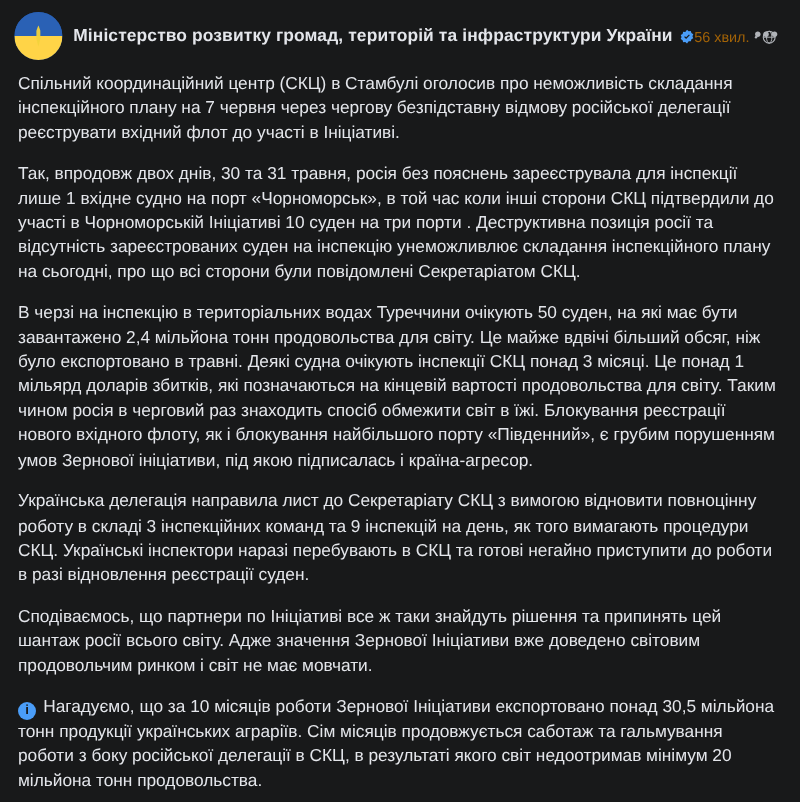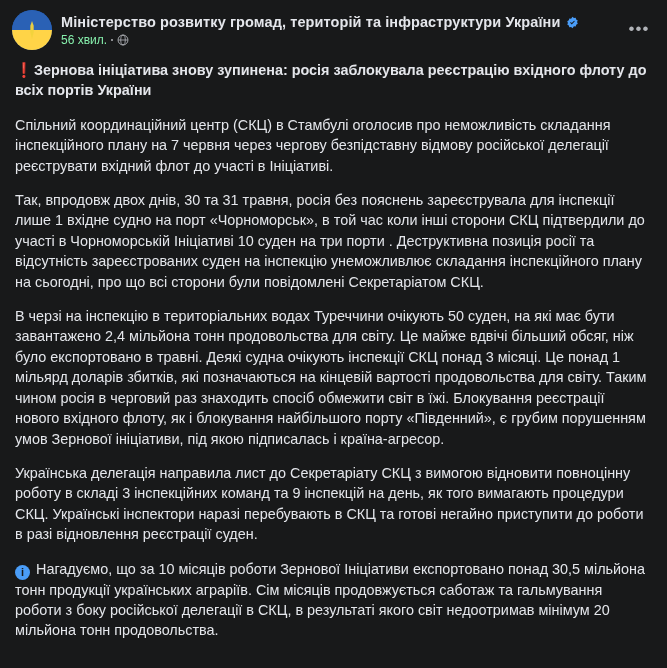--- a/index.html
+++ b/index.html
@@ -56,21 +56,21 @@
     transform: translate(-50%, -50%);
     width: 14px;
     height: 18px;
     background: #f2d33c;
     clip-path: polygon(50% 0%, 62% 26%, 62% 62%, 50% 100%, 38% 62%, 38% 26%);
     opacity: 0.95;
   }
   .header-text {
     margin-left: 9px;
     display: flex;
-    flex-direction: column;
+    flex-direction: row;
     justify-content: center;
     min-height: 40px;
   }
   .page-name-row {
     display: flex;
     align-items: center;
     gap: 5px;
   }
   .page-name {
     font-size: 14.5px;
@@ -83,21 +83,21 @@
     width: 13px;
     height: 13px;
     flex: 0 0 13px;
     display: inline-block;
   }
   .meta-row {
     display: flex;
     align-items: center;
     gap: 4px;
     margin-top: 2px;
-    color: #86efac;
+    color: #a16207;
     font-size: 12px;
     line-height: 15px;
   }
   .meta-dot {
     width: 2px;
     height: 2px;
     border-radius: 50%;
     background: #b0b3b8;
     display: inline-block;
   }
@@ -192,21 +192,21 @@
             <ellipse cx="8" cy="8" rx="3" ry="6.6" fill="none" stroke="#b0b3b8" stroke-width="1.1"></ellipse>
             <line x1="1.6" y1="8" x2="14.4" y2="8" stroke="#b0b3b8" stroke-width="1.1"></line>
           </svg>
         </span>
       </div>
     </div>
     <div class="more-btn">•••</div>
   </div>
 
   <div class="post-body">
-    <p class="lead"><span class="emoji emoji-warn">❗</span> <span>Зернова ініціатива знову зупинена: росія заблокувала реєстрацію вхідного флоту до всіх портів України</span></p>
     <p>Спільний координаційний центр (СКЦ) в Стамбулі оголосив про неможливість складання інспекційного плану на 7 червня через чергову безпідставну відмову російської делегації реєструвати вхідний флот до участі в Ініціативі.</p>
     <p>Так, впродовж двох днів, 30 та 31 травня, росія без пояснень зареєструвала для інспекції лише 1 вхідне судно на порт «Чорноморськ», в той час коли інші сторони СКЦ підтвердили до участі в Чорноморській Ініціативі 10 суден на три порти . Деструктивна позиція росії та відсутність зареєстрованих суден на інспекцію унеможливлює складання інспекційного плану на сьогодні, про що всі сторони були повідомлені Секретаріатом СКЦ.</p>
     <p>В черзі на інспекцію в територіальних водах Туреччини очікують 50 суден, на які має бути завантажено 2,4 мільйона тонн продовольства для світу. Це майже вдвічі більший обсяг, ніж було експортовано в травні. Деякі судна очікують інспекції СКЦ понад 3 місяці. Це понад 1 мільярд доларів збитків, які позначаються на кінцевій вартості продовольства для світу. Таким чином росія в черговий раз знаходить спосіб обмежити світ в їжі. Блокування реєстрації нового вхідного флоту, як і блокування найбільшого порту «Південний», є грубим порушенням умов Зернової ініціативи, під якою підписалась і країна-агресор.</p>
     <p>Українська делегація направила лист до Секретаріату СКЦ з вимогою відновити повноцінну роботу в складі 3 інспекційних команд та 9 інспекцій на день, як того вимагають процедури СКЦ. Українські інспектори наразі перебувають в СКЦ та готові негайно приступити до роботи в разі відновлення реєстрації суден.</p>
+    <p>Сподіваємось, що партнери по Ініціативі все ж таки знайдуть рішення та припинять цей шантаж росії всього світу. Адже значення Зернової Ініціативи вже доведено світовим продовольчим ринком і світ не має мовчати.</p>
     <p><span class="info-badge">i</span> <span>Нагадуємо, що за 10 місяців роботи Зернової Ініціативи експортовано понад 30,5 мільйона тонн продукції українських аграріїв. Сім місяців продовжується саботаж та гальмування роботи з боку російської делегації в СКЦ, в результаті якого світ недоотримав мінімум 20 мільйона тонн продовольства.</span></p>
   </div>
 
 </div>
 
 </body></html>

